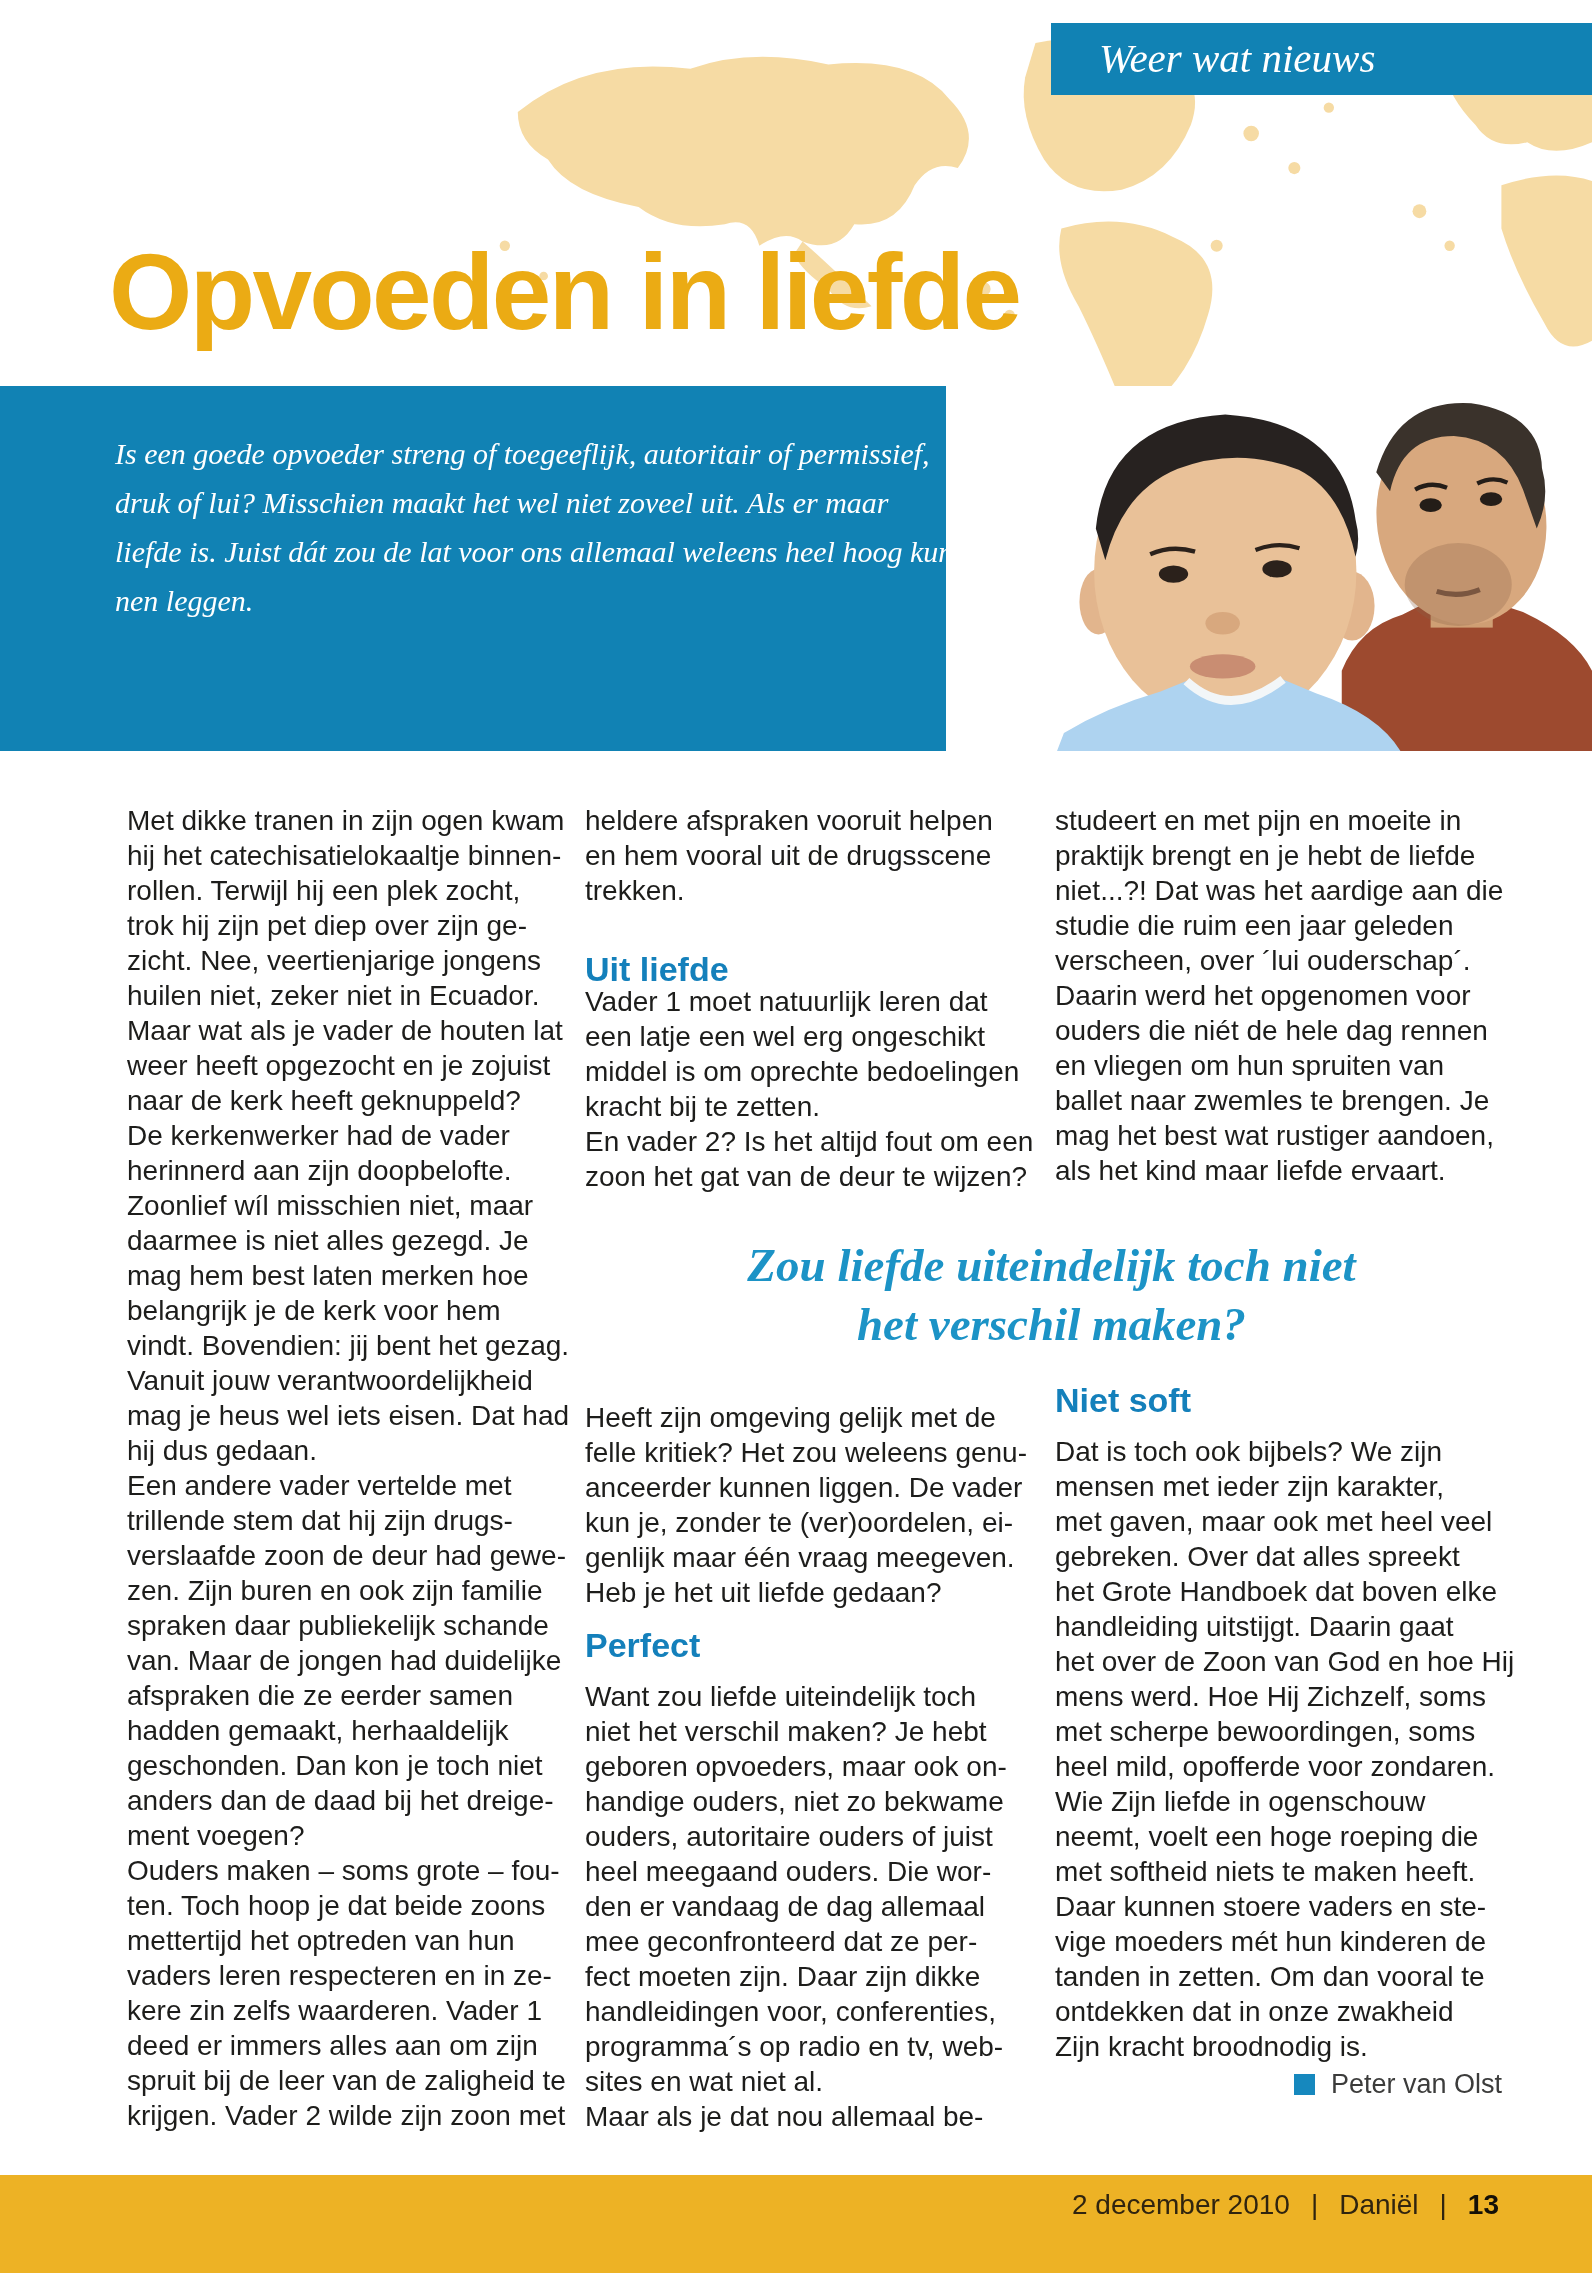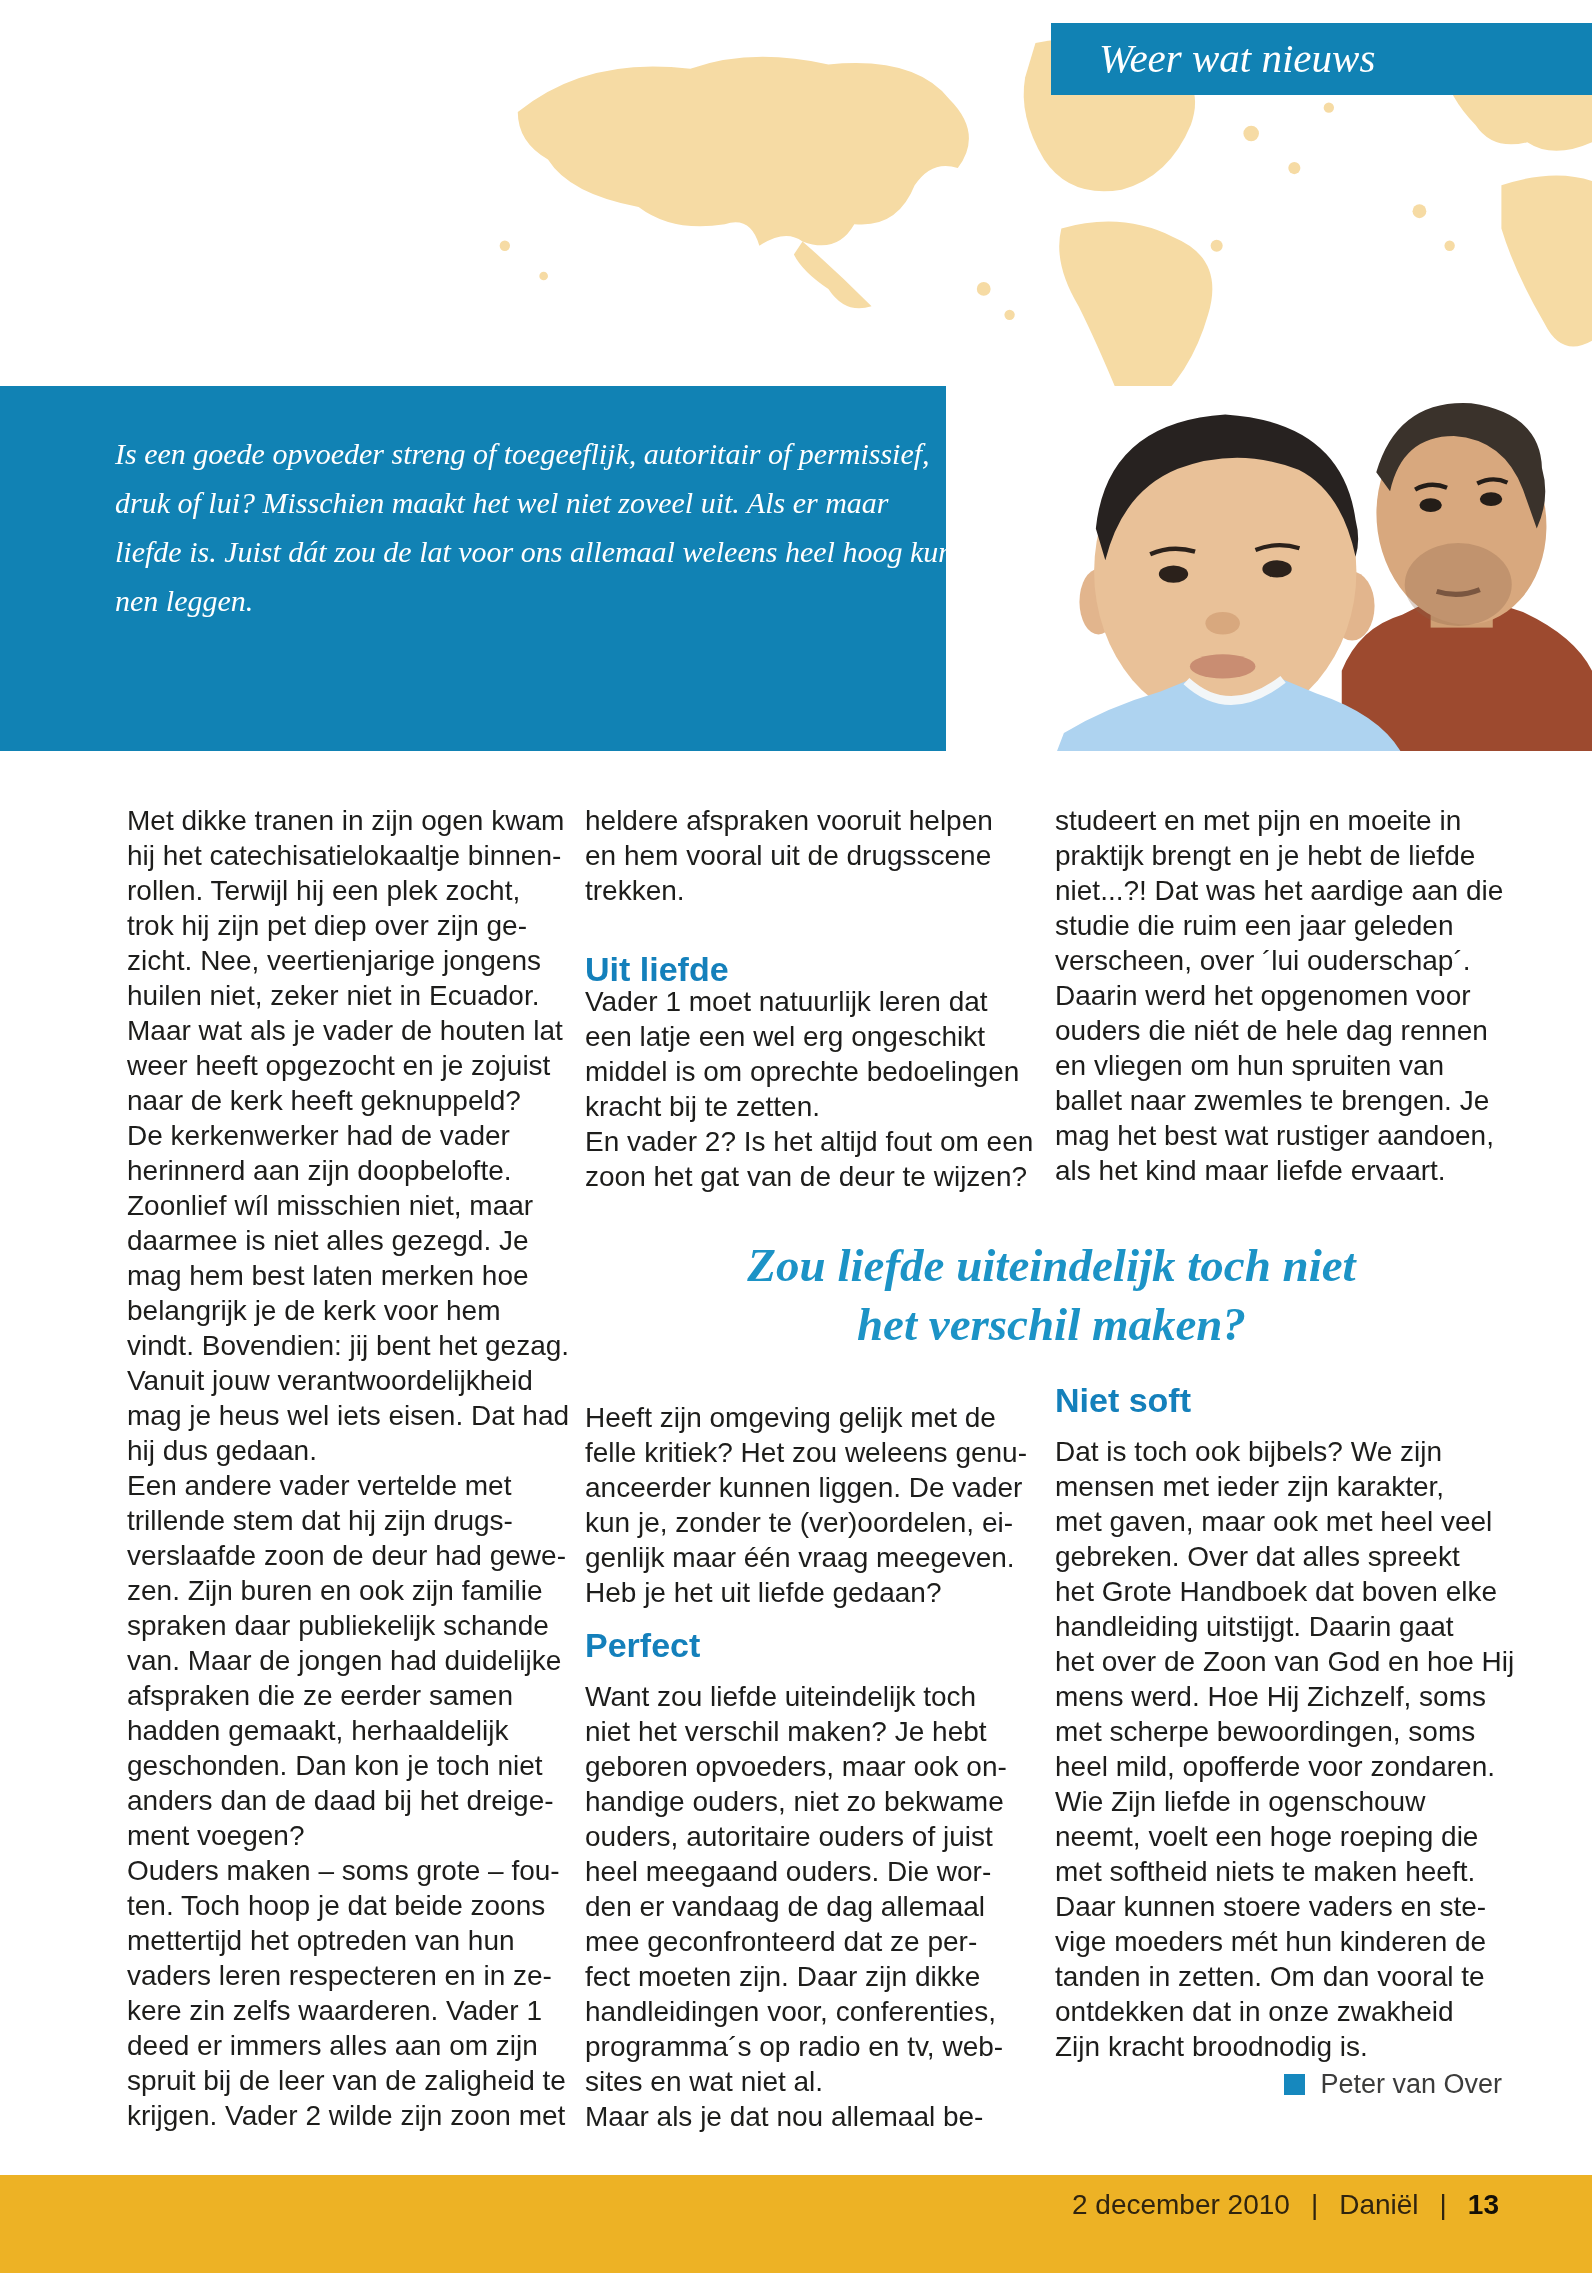--- a/index.html
+++ b/index.html
@@ -96,20 +96,21 @@
         <circle cx="870" cy="250" r="7"></circle>
       <circle cx="45" cy="250" r="6"></circle>
         <circle cx="90" cy="285" r="5"></circle>
     </g>
   </svg>
 
   <div class="banner">
     <span>Weer wat nieuws</span>
   </div>
 
+  <div class="headline">Opvoeden in liefde</div>
 
   <div class="intro-box">
     <div class="intro-text">Is een goede opvoeder streng of toegeeflijk, autoritair of permissief,
 druk of lui? Misschien maakt het wel niet zoveel uit. Als er maar
 liefde is. Juist dát zou de lat voor ons allemaal weleens heel hoog kun-
 nen leggen.</div>
   </div>
 
   <div class="photo">
     <svg width="535" height="365" viewBox="0 0 620 423">
@@ -248,21 +249,21 @@
 tanden in zetten. Om dan vooral te
 ontdekken dat in onze zwakheid
 Zijn kracht broodnodig is.</div>
 
   <div class="quote">
     <div>Zou liefde uiteindelijk toch niet</div>
     <div>het verschil maken?</div>
   </div>
 
   <div class="author">
-    <span class="author-square"></span><span>Peter van Over</span>
+    <span class="author-square"></span><span>Peter van Olst</span>
   </div>
 
   <div class="footer">
     <div class="footer-text">
       <span>2 december 2010</span><span class="sep">|</span><span>Daniël</span><span class="sep">|</span><span class="pagenum">13</span>
     </div>
   </div>
 
 </div>
 

